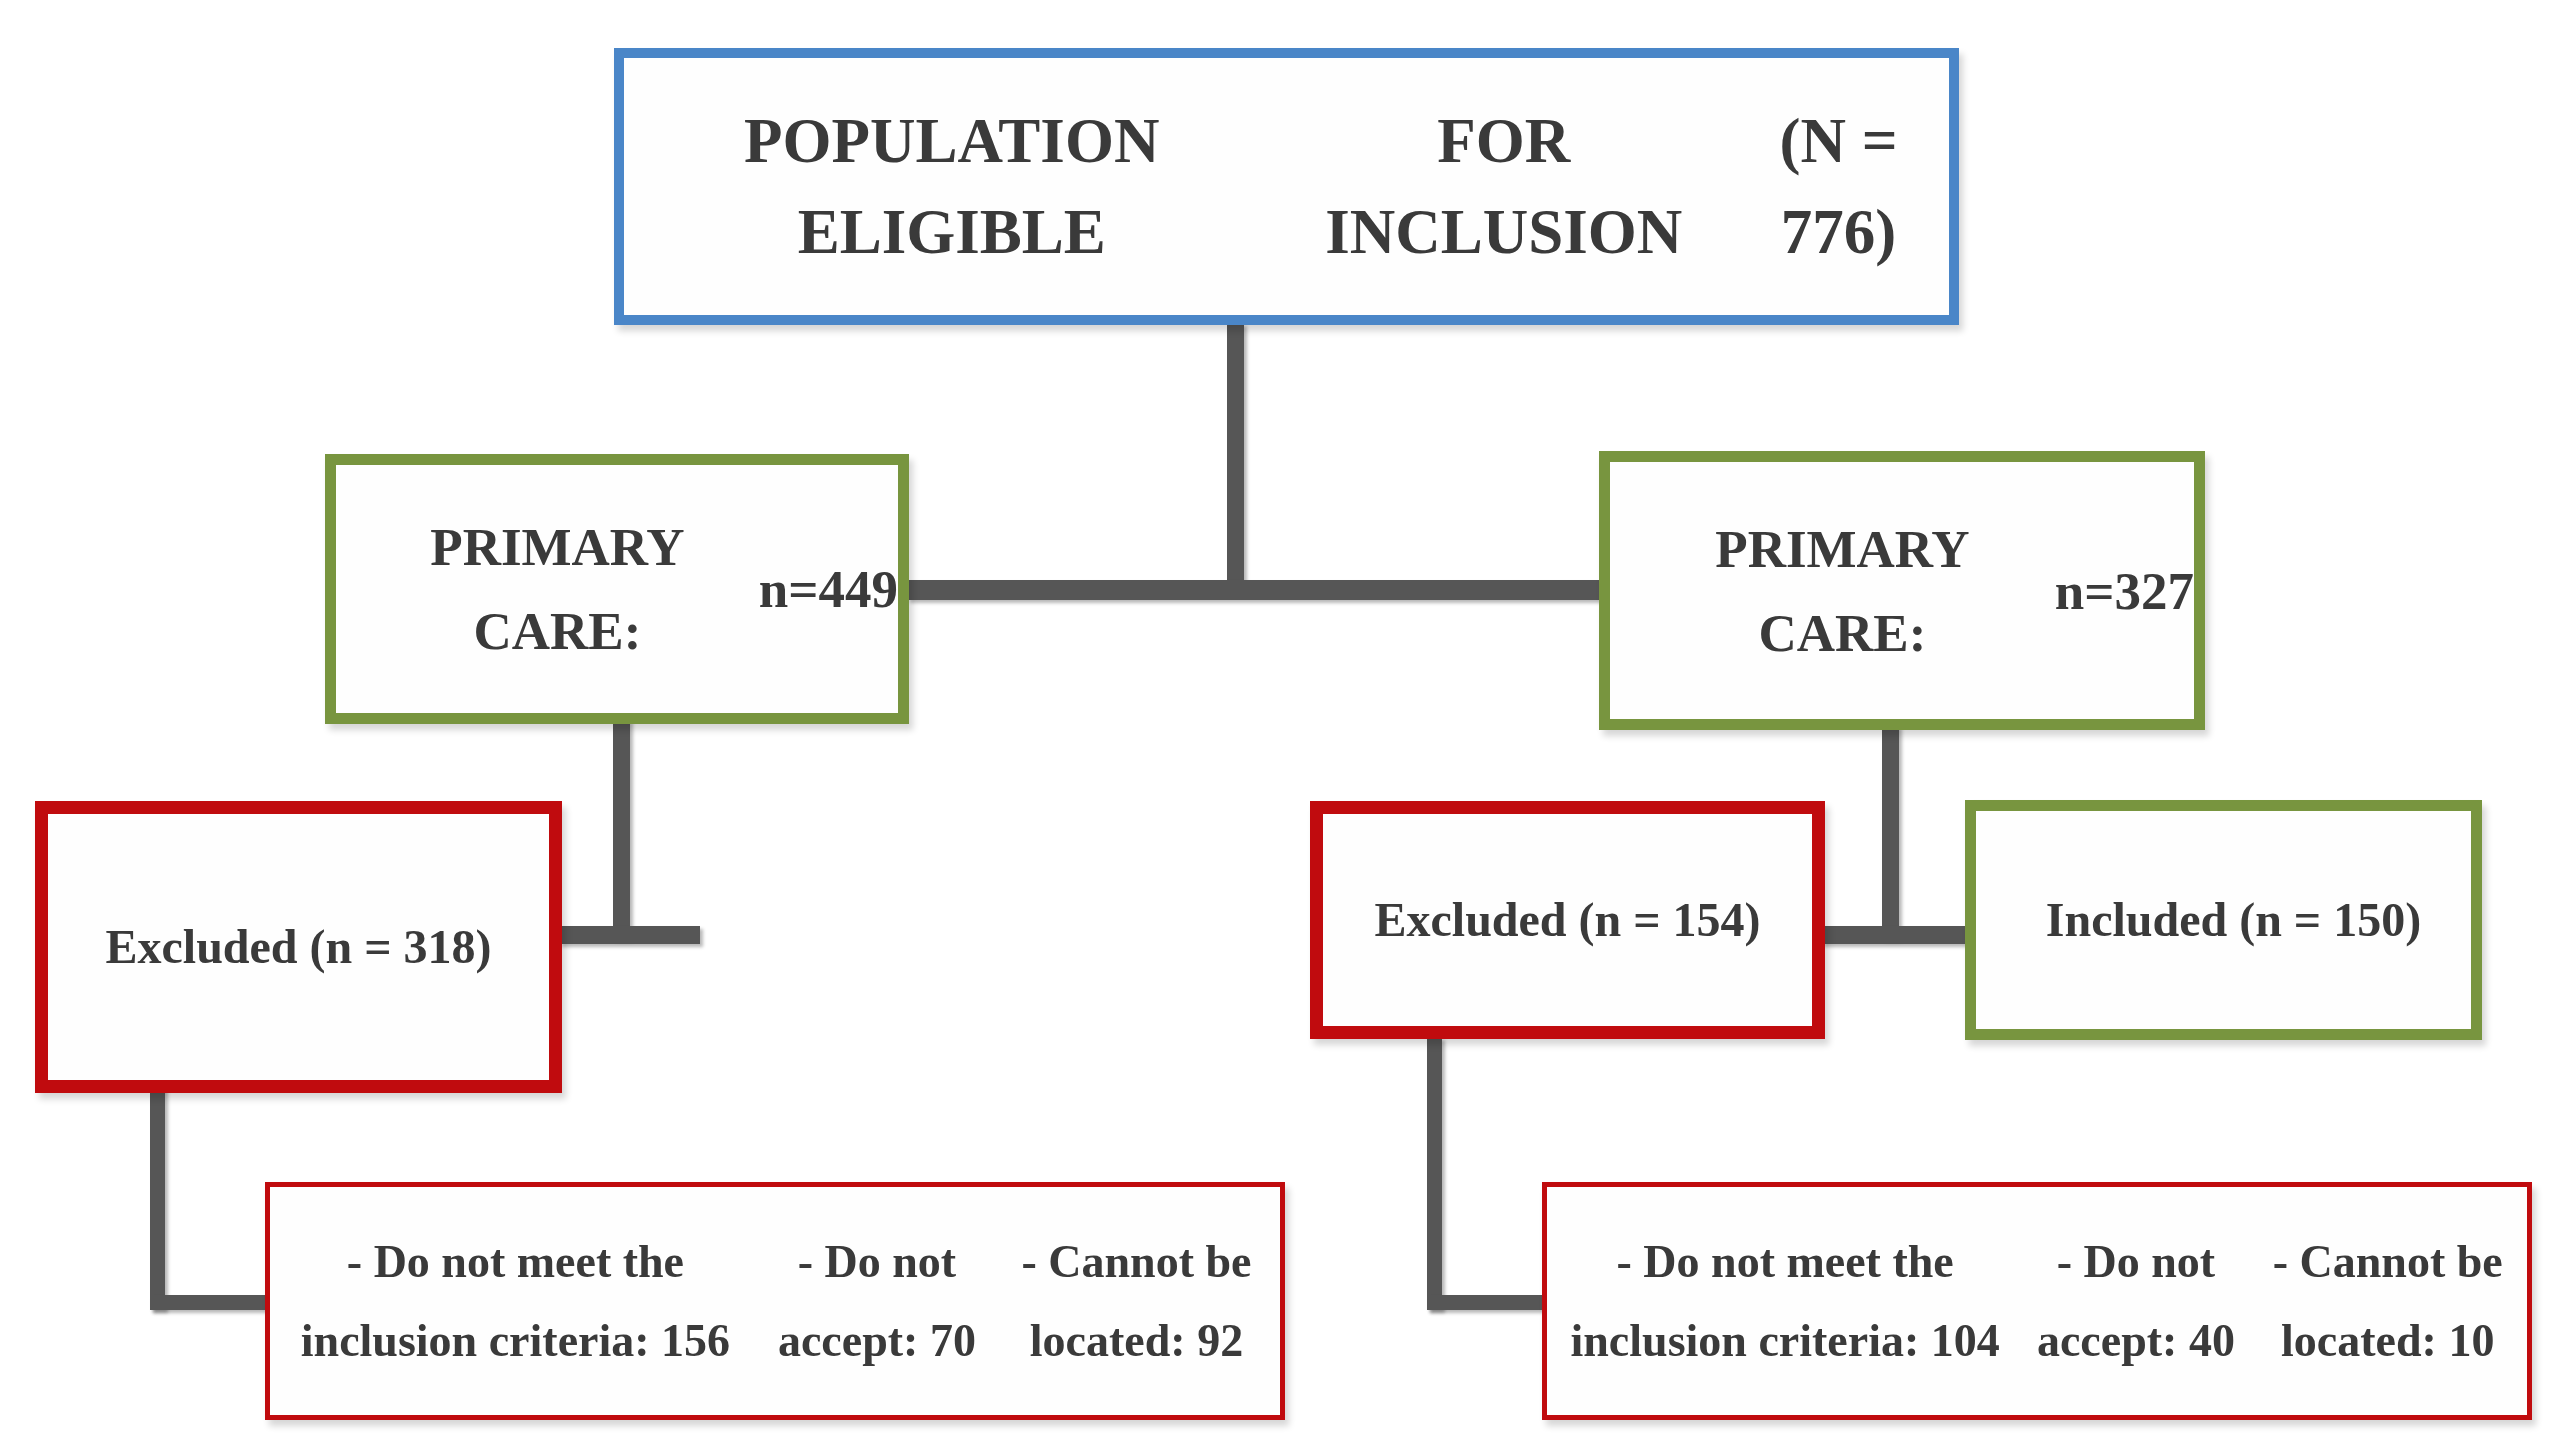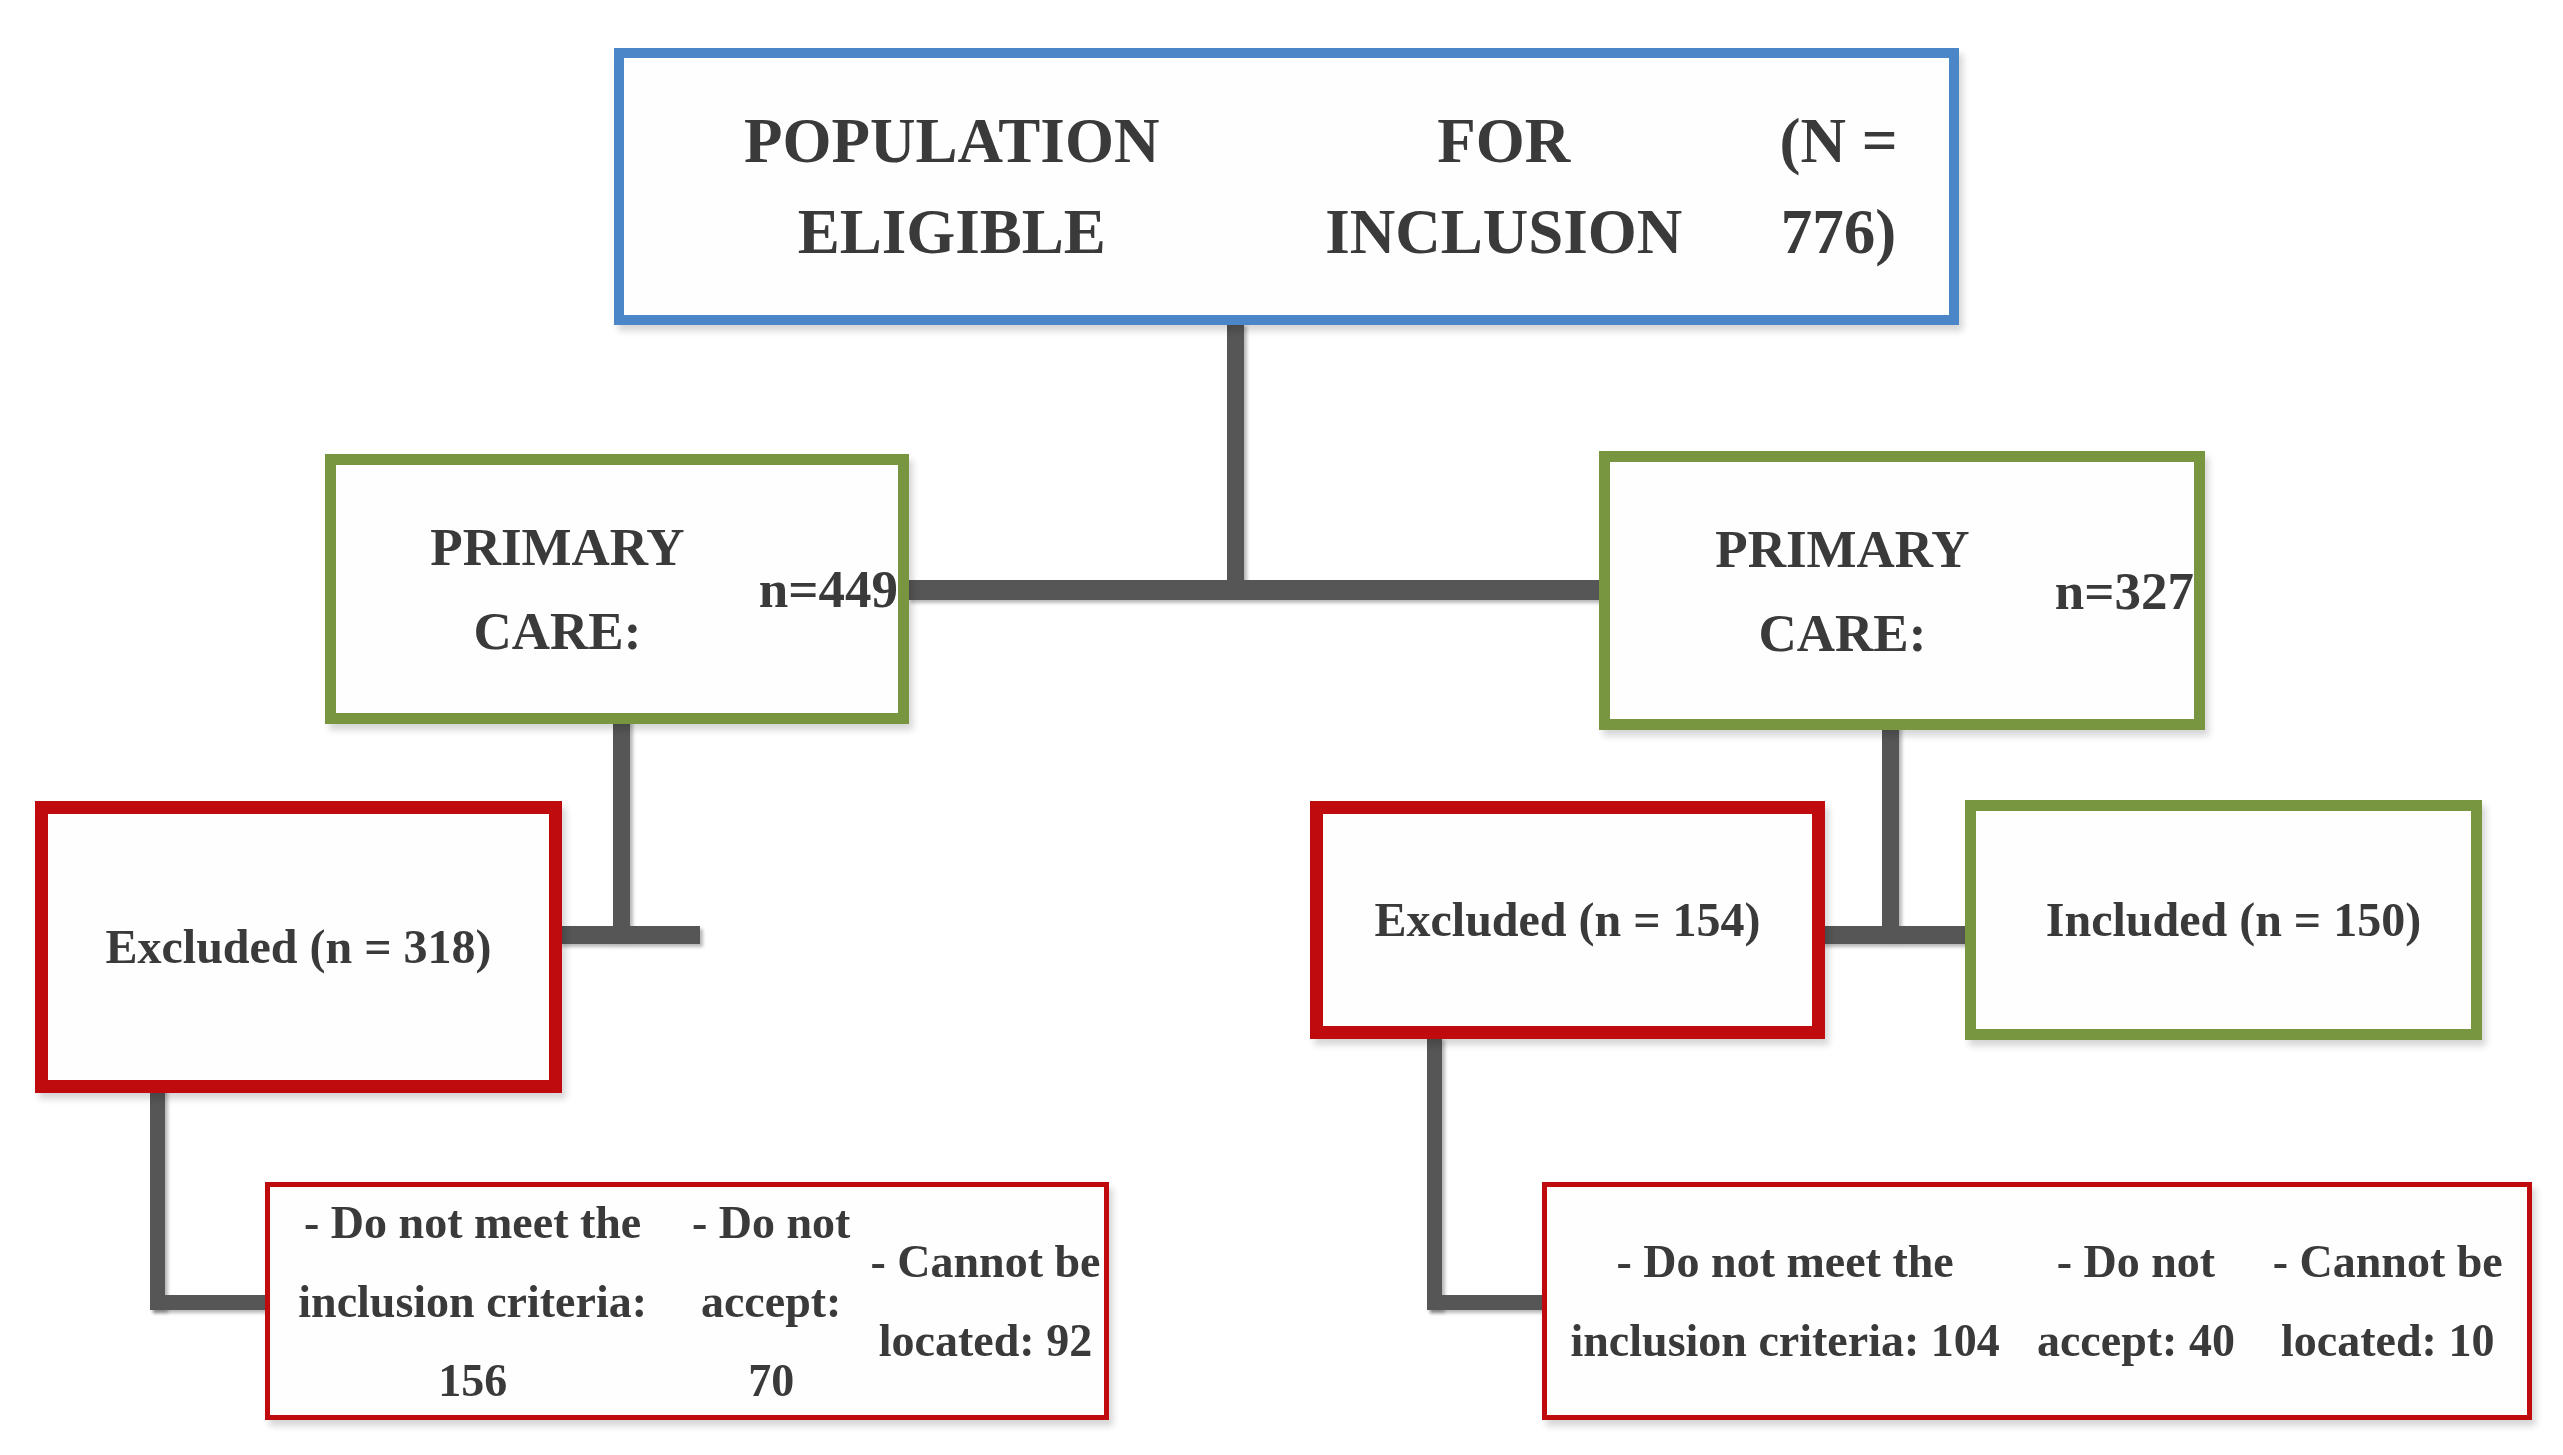--- a/index.html
+++ b/index.html
@@ -72,21 +72,21 @@
   <div class="box border-green row2-text" style="left:325px; top:454px; width:584px; height:270px;">
     <div>PRIMARY CARE:</div>
     <div>n=449</div>
   </div>
 
   <div class="box border-red-thick row3-text" style="left:35px; top:801px; width:527px; height:292px;">
     <div>Excluded (n = 318)</div>
   </div>
 
 
-  <div class="box border-red-thin reason-text" style="left:265px; top:1182px; width:844px; height:238px;">
+  <div class="box border-red-thin reason-text" style="left:265px; top:1182px; width:1020px; height:238px;">
     <div>- Do not meet the inclusion criteria: 156</div>
     <div>- Do not accept: 70</div>
     <div>- Cannot be located: 92</div>
   </div>
 
   <div class="box border-green row2-text" style="left:1599px; top:451px; width:606px; height:279px;">
     <div>PRIMARY CARE:</div>
     <div>n=327</div>
   </div>
 

